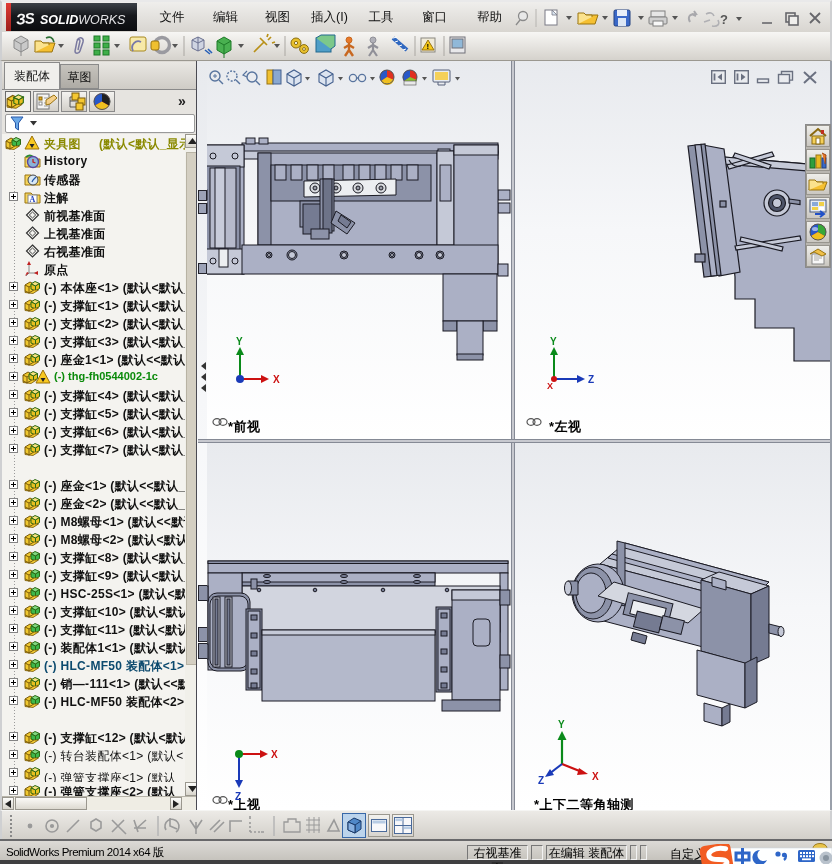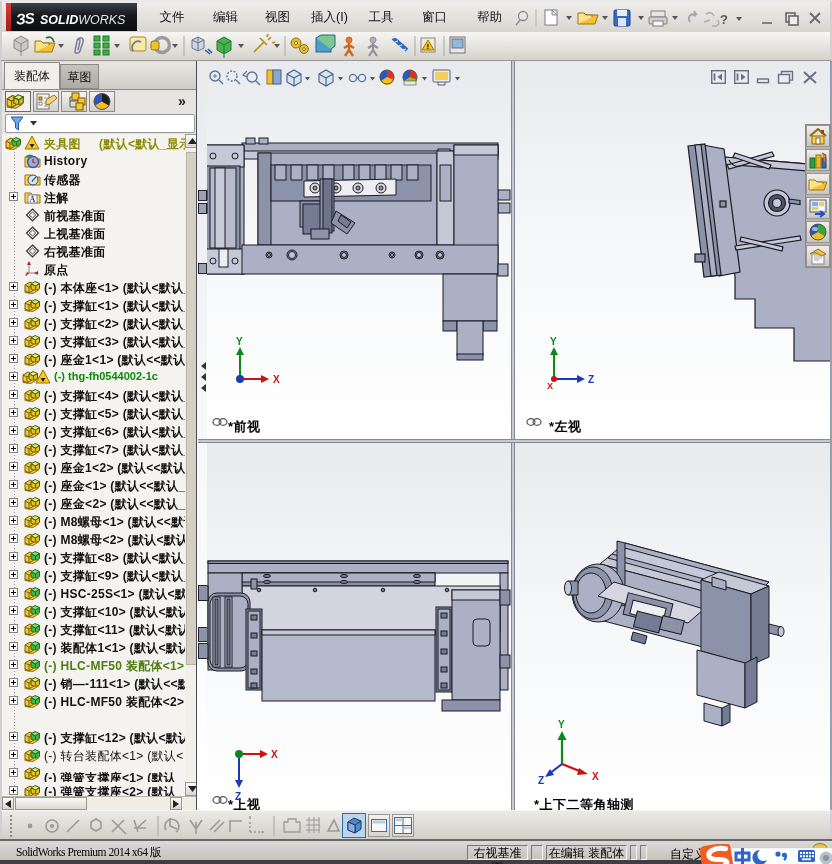--- a/index.html
+++ b/index.html
@@ -365,32 +365,20 @@
       <span style="position:absolute;left:22px;top:1px"><svg width="17" height="16" viewBox="0 0 17 16">
           <path d="M1 6 l5 -3 4 2 v6 l-5 3 -4 -2 z" fill="#f0c830" stroke="#7a5a08" stroke-width="1"></path>
           <path d="M1 6 l4 2 5 -3 M5 8 v6" fill="none" stroke="#7a5a08"></path>
           <path d="M7 5 l4 -2.5 4.5 2 -4 2.5 z" fill="#f8e080" stroke="#2a6a14"></path>
           <path d="M7 5 l4.5 2 v5 l-4.5 -2 z" fill="#e8c020" stroke="#2a6a14"></path>
           <path d="M11.5 7 l4 -2.5 v5 l-4 2.5 z" fill="#e8c020" stroke="#2a6a14"></path>
           <path d="M1 12 l4 2 5 -3 4.5 0 -5.5 3.5 -8 -1 z" fill="#f0c830" stroke="#7a5a08" stroke-width="0.8"></path>
         </svg></span>
       <span style="position:absolute;left:42px;top:2px;font-size:12px;font-weight:bold;color:#111;letter-spacing:0.3px">(-) 支撑缸&lt;7&gt; (默认&lt;默认_</span>
     </div>
-<div class="abs" style="left:0;top:397.0px;width:184px;height:18px;overflow:hidden;white-space:nowrap">
-      <span class="plusbox"></span>
-      <span style="position:absolute;left:22px;top:1px"><svg width="17" height="16" viewBox="0 0 17 16">
-          <path d="M1 6 l5 -3 4 2 v6 l-5 3 -4 -2 z" fill="#f0c830" stroke="#7a5a08" stroke-width="1"></path>
-          <path d="M1 6 l4 2 5 -3 M5 8 v6" fill="none" stroke="#7a5a08"></path>
-          <path d="M7 5 l4 -2.5 4.5 2 -4 2.5 z" fill="#f8e080" stroke="#2a6a14"></path>
-          <path d="M7 5 l4.5 2 v5 l-4.5 -2 z" fill="#e8c020" stroke="#2a6a14"></path>
-          <path d="M11.5 7 l4 -2.5 v5 l-4 2.5 z" fill="#e8c020" stroke="#2a6a14"></path>
-          <path d="M1 12 l4 2 5 -3 4.5 0 -5.5 3.5 -8 -1 z" fill="#f0c830" stroke="#7a5a08" stroke-width="0.8"></path>
-        </svg></span>
-      <span style="position:absolute;left:42px;top:2px;font-size:12px;font-weight:bold;color:#111;letter-spacing:0.3px">(-) 座金1&lt;2&gt; (默认&lt;&lt;默认</span>
-    </div>
 <div class="abs" style="left:0;top:415.0px;width:184px;height:18px;overflow:hidden;white-space:nowrap">
       <span class="plusbox"></span>
       <span style="position:absolute;left:22px;top:1px"><svg width="17" height="16" viewBox="0 0 17 16">
           <path d="M1 6 l5 -3 4 2 v6 l-5 3 -4 -2 z" fill="#f0c830" stroke="#7a5a08" stroke-width="1"></path>
           <path d="M1 6 l4 2 5 -3 M5 8 v6" fill="none" stroke="#7a5a08"></path>
           <path d="M7 5 l4 -2.5 4.5 2 -4 2.5 z" fill="#f8e080" stroke="#2a6a14"></path>
           <path d="M7 5 l4.5 2 v5 l-4.5 -2 z" fill="#e8c020" stroke="#2a6a14"></path>
           <path d="M11.5 7 l4 -2.5 v5 l-4 2.5 z" fill="#e8c020" stroke="#2a6a14"></path>
           <path d="M1 12 l4 2 5 -3 4.5 0 -5.5 3.5 -8 -1 z" fill="#f0c830" stroke="#7a5a08" stroke-width="0.8"></path>
         </svg></span>
@@ -507,21 +495,21 @@
 <div class="abs" style="left:0;top:595.0px;width:184px;height:18px;overflow:hidden;white-space:nowrap">
       <span class="plusbox"></span>
       <span style="position:absolute;left:22px;top:1px"><svg width="17" height="16" viewBox="0 0 17 16">
           <path d="M1 6 l5 -3 4 2 v6 l-5 3 -4 -2 z" fill="#f0c830" stroke="#7a5a08" stroke-width="1"></path>
           <path d="M1 6 l4 2 5 -3 M5 8 v6" fill="none" stroke="#7a5a08"></path>
           <path d="M7 5 l4 -2.5 4.5 2 -4 2.5 z" fill="#80d880" stroke="#2a6a14"></path>
           <path d="M7 5 l4.5 2 v5 l-4.5 -2 z" fill="#3db84a" stroke="#2a6a14"></path>
           <path d="M11.5 7 l4 -2.5 v5 l-4 2.5 z" fill="#3db84a" stroke="#2a6a14"></path>
           <path d="M1 12 l4 2 5 -3 4.5 0 -5.5 3.5 -8 -1 z" fill="#f0c830" stroke="#7a5a08" stroke-width="0.8"></path>
         </svg></span>
-      <span style="position:absolute;left:42px;top:2px;font-size:12px;font-weight:bold;color:#4d7c0f;letter-spacing:0.3px">(-) HLC-MF50 装配体&lt;1&gt; </span>
+      <span style="position:absolute;left:42px;top:2px;font-size:12px;font-weight:bold;color:#0c4a6e;letter-spacing:0.3px">(-) HLC-MF50 装配体&lt;1&gt; </span>
     </div>
 <div class="abs" style="left:0;top:613.0px;width:184px;height:18px;overflow:hidden;white-space:nowrap">
       <span class="plusbox"></span>
       <span style="position:absolute;left:22px;top:1px"><svg width="17" height="16" viewBox="0 0 17 16">
           <path d="M1 6 l5 -3 4 2 v6 l-5 3 -4 -2 z" fill="#f0c830" stroke="#7a5a08" stroke-width="1"></path>
           <path d="M1 6 l4 2 5 -3 M5 8 v6" fill="none" stroke="#7a5a08"></path>
           <path d="M7 5 l4 -2.5 4.5 2 -4 2.5 z" fill="#f8e080" stroke="#2a6a14"></path>
           <path d="M7 5 l4.5 2 v5 l-4.5 -2 z" fill="#e8c020" stroke="#2a6a14"></path>
           <path d="M11.5 7 l4 -2.5 v5 l-4 2.5 z" fill="#e8c020" stroke="#2a6a14"></path>
           <path d="M1 12 l4 2 5 -3 4.5 0 -5.5 3.5 -8 -1 z" fill="#f0c830" stroke="#7a5a08" stroke-width="0.8"></path>
@@ -567,21 +555,21 @@
 <div class="abs" style="left:0;top:703.0px;width:184px;height:18px;overflow:hidden;white-space:nowrap">
       <span class="plusbox"></span>
       <span style="position:absolute;left:22px;top:1px"><svg width="17" height="16" viewBox="0 0 17 16">
           <path d="M1 6 l5 -3 4 2 v6 l-5 3 -4 -2 z" fill="#f0c830" stroke="#7a5a08" stroke-width="1"></path>
           <path d="M1 6 l4 2 5 -3 M5 8 v6" fill="none" stroke="#7a5a08"></path>
           <path d="M7 5 l4 -2.5 4.5 2 -4 2.5 z" fill="#f8e080" stroke="#2a6a14"></path>
           <path d="M7 5 l4.5 2 v5 l-4.5 -2 z" fill="#e8c020" stroke="#2a6a14"></path>
           <path d="M11.5 7 l4 -2.5 v5 l-4 2.5 z" fill="#e8c020" stroke="#2a6a14"></path>
           <path d="M1 12 l4 2 5 -3 4.5 0 -5.5 3.5 -8 -1 z" fill="#f0c830" stroke="#7a5a08" stroke-width="0.8"></path>
         </svg></span>
-      <span style="position:absolute;left:42px;top:6px;font-size:12px;font-weight:bold;color:#111;letter-spacing:0.3px">(-) 弹簧支撑座&lt;1&gt; (默认</span>
+      <span style="position:absolute;left:42px;top:6px;font-size:12px;font-weight:normal;color:#111;letter-spacing:0.3px">(-) 弹簧支撑座&lt;1&gt; (默认</span>
     </div>
 <div class="abs" style="left:0;top:721.0px;width:184px;height:18px;overflow:hidden;white-space:nowrap">
       <span class="plusbox"></span>
       <span style="position:absolute;left:22px;top:1px"><svg width="17" height="16" viewBox="0 0 17 16">
           <path d="M1 6 l5 -3 4 2 v6 l-5 3 -4 -2 z" fill="#f0c830" stroke="#7a5a08" stroke-width="1"></path>
           <path d="M1 6 l4 2 5 -3 M5 8 v6" fill="none" stroke="#7a5a08"></path>
           <path d="M7 5 l4 -2.5 4.5 2 -4 2.5 z" fill="#f8e080" stroke="#2a6a14"></path>
           <path d="M7 5 l4.5 2 v5 l-4.5 -2 z" fill="#e8c020" stroke="#2a6a14"></path>
           <path d="M11.5 7 l4 -2.5 v5 l-4 2.5 z" fill="#e8c020" stroke="#2a6a14"></path>
           <path d="M1 12 l4 2 5 -3 4.5 0 -5.5 3.5 -8 -1 z" fill="#f0c830" stroke="#7a5a08" stroke-width="0.8"></path>
@@ -1027,21 +1015,21 @@
     </svg>
 <div class="abs" style="left:390px;top:3px;width:22px;height:23px;background:linear-gradient(#f2f1ee,#d8d5cf);border:1px solid #9a978e"></div>
 <svg class="abs" style="left:392px;top:6px" width="18" height="17">
       <rect x="0.5" y="0.5" width="17" height="16" fill="#f8f8fa" stroke="#4a6a9a"></rect>
       <path d="M0.5 8.5 h17 M9 0.5 v16" stroke="#4a6a9a"></path>
       <rect x="1.5" y="1.5" width="7" height="2.6" fill="#b8cce4"></rect>
       <rect x="10" y="9.5" width="7" height="2.6" fill="#b8cce4"></rect>
     </svg>
 </div>
 <div id="statusbar">
-<div class="abs" style="left:16px;top:4px;font-family:Liberation Serif, serif;font-size:11.5px;color:#000;letter-spacing:-0.5px">SolidWorks Premium 2014 x64 版</div>
+<div class="abs" style="left:6px;top:4px;font-family:Liberation Sans, sans-serif;font-size:11.5px;color:#000;letter-spacing:-0.5px">SolidWorks Premium 2014 x64 版</div>
 <div class="abs" style="left:467px;top:4px;width:61px;height:15px;border:1px solid #9a9a9a;border-top-color:#777;border-left-color:#777;border-bottom-color:#f2f2f2;border-right-color:#f2f2f2;font-size:12px;text-align:center;line-height:15px;color:#000">右视基准面</div>
 <div class="abs" style="left:531px;top:4px;width:12px;height:15px;border:1px solid #9a9a9a;border-top-color:#777;border-left-color:#777;border-bottom-color:#f2f2f2;border-right-color:#f2f2f2;font-size:12px;text-align:center;line-height:15px;color:#000"></div>
 <div class="abs" style="left:546px;top:4px;width:81px;height:15px;border:1px solid #9a9a9a;border-top-color:#777;border-left-color:#777;border-bottom-color:#f2f2f2;border-right-color:#f2f2f2;font-size:12px;text-align:center;line-height:15px;color:#000">在编辑 装配体</div>
 <div class="abs" style="left:630px;top:4px;width:7px;height:15px;border:1px solid #9a9a9a;border-top-color:#777;border-left-color:#777;border-bottom-color:#f2f2f2;border-right-color:#f2f2f2;font-size:12px;text-align:center;line-height:15px;color:#000"></div>
 <div class="abs" style="left:640px;top:4px;width:7px;height:15px;border:1px solid #9a9a9a;border-top-color:#777;border-left-color:#777;border-bottom-color:#f2f2f2;border-right-color:#f2f2f2;font-size:12px;text-align:center;line-height:15px;color:#000"></div>
 <div class="abs" style="left:670px;top:5px;font-size:12px;color:#000">自定义</div>
 <svg class="abs" style="left:812px;top:2px" width="16" height="10" viewBox="0 0 16 10">
       <ellipse cx="8" cy="5" rx="7" ry="4.5" fill="#e8c44a" stroke="#9a7a20"></ellipse>
     </svg>
     <svg class="abs" style="left:698px;top:3px" width="134" height="22" viewBox="0 0 134 22">

